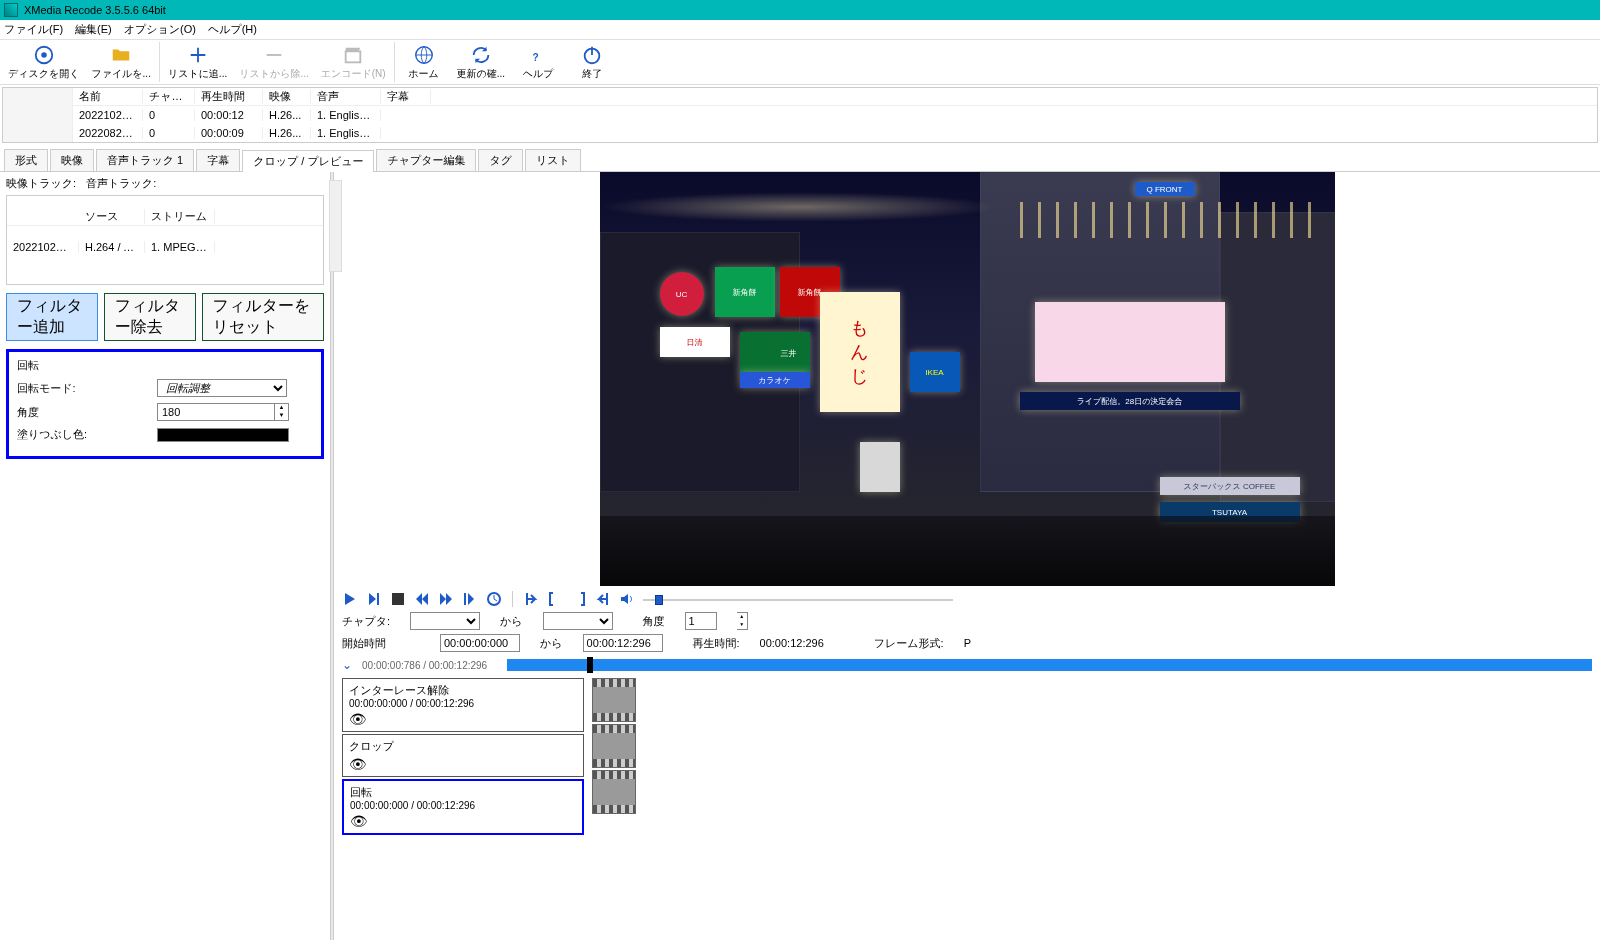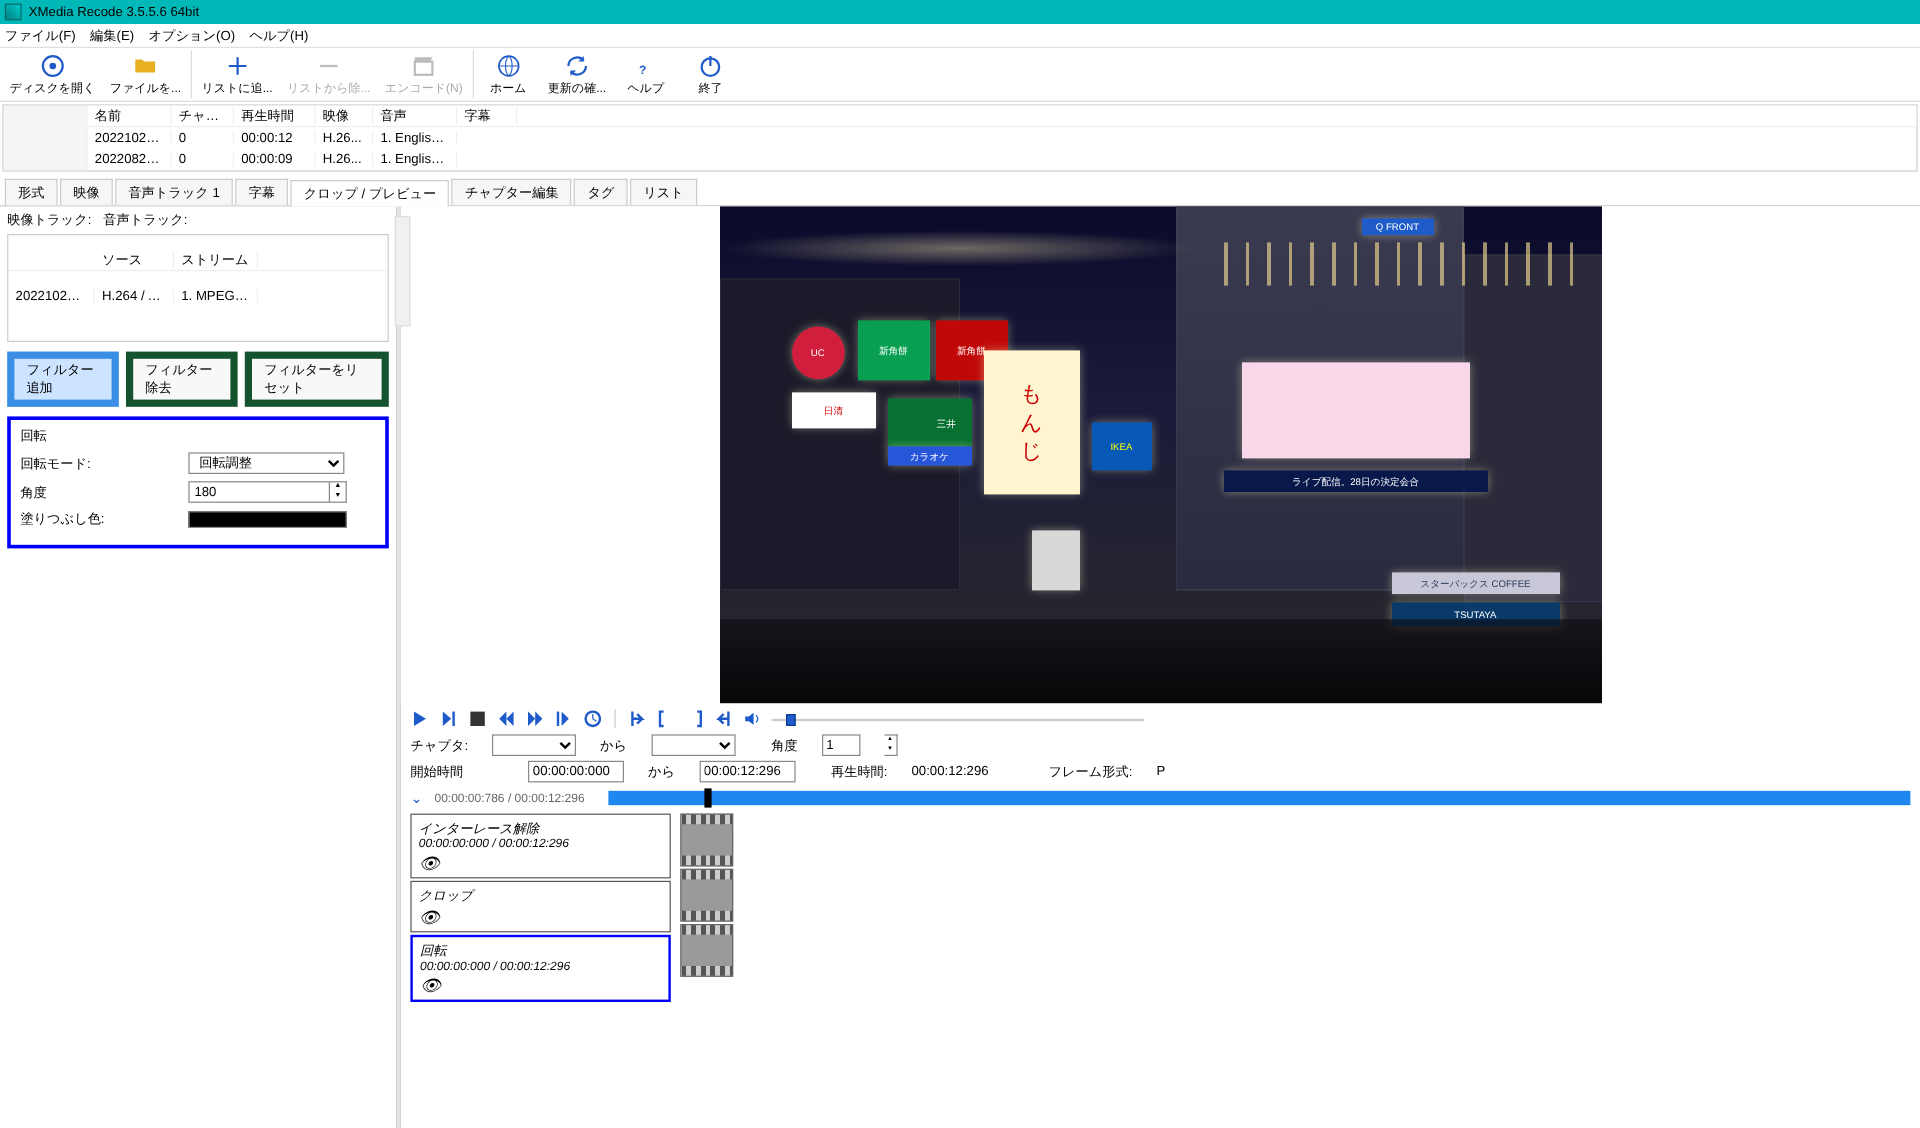--- a/index.html
+++ b/index.html
@@ -28,28 +28,28 @@
 .left-panel { width: 330px; padding: 4px 6px; position:relative;}
 .left-splitter { width: 4px; background:#e8e8e8; border-left:1px solid #ccc; border-right:1px solid #ccc; cursor:col-resize;}
 .right-panel { flex: 1; display: flex; flex-direction: column; }
 .track-labels { display:flex; gap:10px; margin-bottom:4px; }
 .track-table { border: 1px solid #ccc; height: 90px; }
 .tt-head, .tt-row { display:flex; height:18px; align-items:center;margin-top:12px;}
 .tt-head { border-bottom:1px solid #eee;}
 .tt-cell { padding:0 6px; border-right:1px solid #eee; overflow:hidden; white-space:nowrap; text-overflow:ellipsis;}
 .left-vscroll { position:absolute; right:-12px; top:8px; width:13px; height:92px; background:#f0f0f0; border:1px solid #ddd;}
 .filter-btns { display:flex; gap:6px; margin:8px 0;}
-.fbtn { border:6px solid #14532d; padding:2px 10px; background:#f8f8f8; cursor:pointer; font-size:11px;}
+.fbtn { border:1px solid #14532d; padding:2px 10px; background:#f8f8f8; cursor:pointer; font-size:16px;}
 .fbtn.active { background:#cce4ff; border-color:#3a8ee6;}
 .rotate-panel { border: 3px solid #0000ff; padding: 6px 8px 14px 8px; }
 .rp-title { font-size:11px; margin-bottom:2px;}
 .rp-row { display:flex; align-items:center; margin-top:6px; }
 .rp-label { width: 140px; }
 .rp-select, .rp-input { border:1px solid #888; height:18px; font-size:11px; padding:0 4px; background:#fff; }
-.rp-select { width:130px; }
+.rp-select { width:130px;font-style:italic; }
 .rp-num-wrap { display:flex; }
 .rp-num { width:118px; border:1px solid #888; height:18px; padding:0 4px;}
 .rp-spin { width:14px; border:1px solid #888; border-left:none; display:flex; flex-direction:column;}
 .rp-spin div{flex:1; font-size:6px; text-align:center; line-height:7px; cursor:pointer;}
 .rp-color { width:132px; height:14px; background:#000; border:1px solid #888;}
 .preview { flex: none; height: 414px; background:#fff; display:flex; justify-content:center; align-items:flex-start; }
 .preview-img { width: 735px; height: 414px; background: linear-gradient(180deg, #0a0a2a 0%, #1a1a3a 40%, #2a2a2a 100%); position:relative; overflow:hidden;}
 .city-lights { position:absolute; inset:0; }
 .building { position:absolute; background: rgba(40,40,60,0.9); border:1px solid rgba(80,80,100,0.3);}
 .billboard { position:absolute; font-size:8px; color:#fff; display:flex; align-items:center; justify-content:center; box-shadow:0 0 8px rgba(255,255,200,0.4);}
@@ -70,21 +70,21 @@
 .ctrl-input { border:1px solid #888; height:18px; width:80px; padding:0 3px; font-size:11px;}
 .ctrl-small-input { border:1px solid #888; height:18px; width:32px; padding:0 3px;}
 .ctrl-spin { width:11px; border:1px solid #888; border-left:none; display:flex; flex-direction:column; height:18px;}
 .ctrl-spin div{flex:1; font-size:5px; text-align:center;}
 .timeline-row { display:flex; align-items:center; margin-top:6px; gap:10px;}
 .tl-arrow { color:#1e5bc8; font-size:12px; cursor:pointer;}
 .tl-time { font-size:10px; color:#666;}
 .tl-bar { flex:1; height:12px; background:#1e87f0; position:relative; margin-left:10px;}
 .tl-marker { position:absolute; left:80px; top:-2px; width:6px; height:16px; background:#000;}
 .effect-list { display:flex; margin-top:6px;}
-.effect-items { width:217px;font-style:italic;}
+.effect-items { width:242px;}
 .effect-item { border:1px solid #555; padding:4px 6px; margin-bottom:2px; background:#fff;}
 .effect-item.selected { border:2px solid #0000ff;}
 .effect-name { font-size:11px;}
 .effect-time { font-size:10px;}
 .eye-icon { font-size:14px; margin-top:2px; display:inline-block;}
 .effect-thumbs { margin-left:8px; display:flex; flex-direction:column; gap:2px;}
 .thumb-strip { width:44px; height:44px; background:#888; position:relative; border:1px solid #666;}
 .thumb-strip::before, .thumb-strip::after { content:''; position:absolute; left:0; right:0; height:8px; background:repeating-linear-gradient(90deg,#555 0 4px,#ccc 4px 8px);}
 .thumb-strip::before{top:0;} .thumb-strip::after{bottom:0;}
 .thumb-body { position:absolute; top:8px; bottom:8px; left:0; right:0; background:#9a9a9a;}

